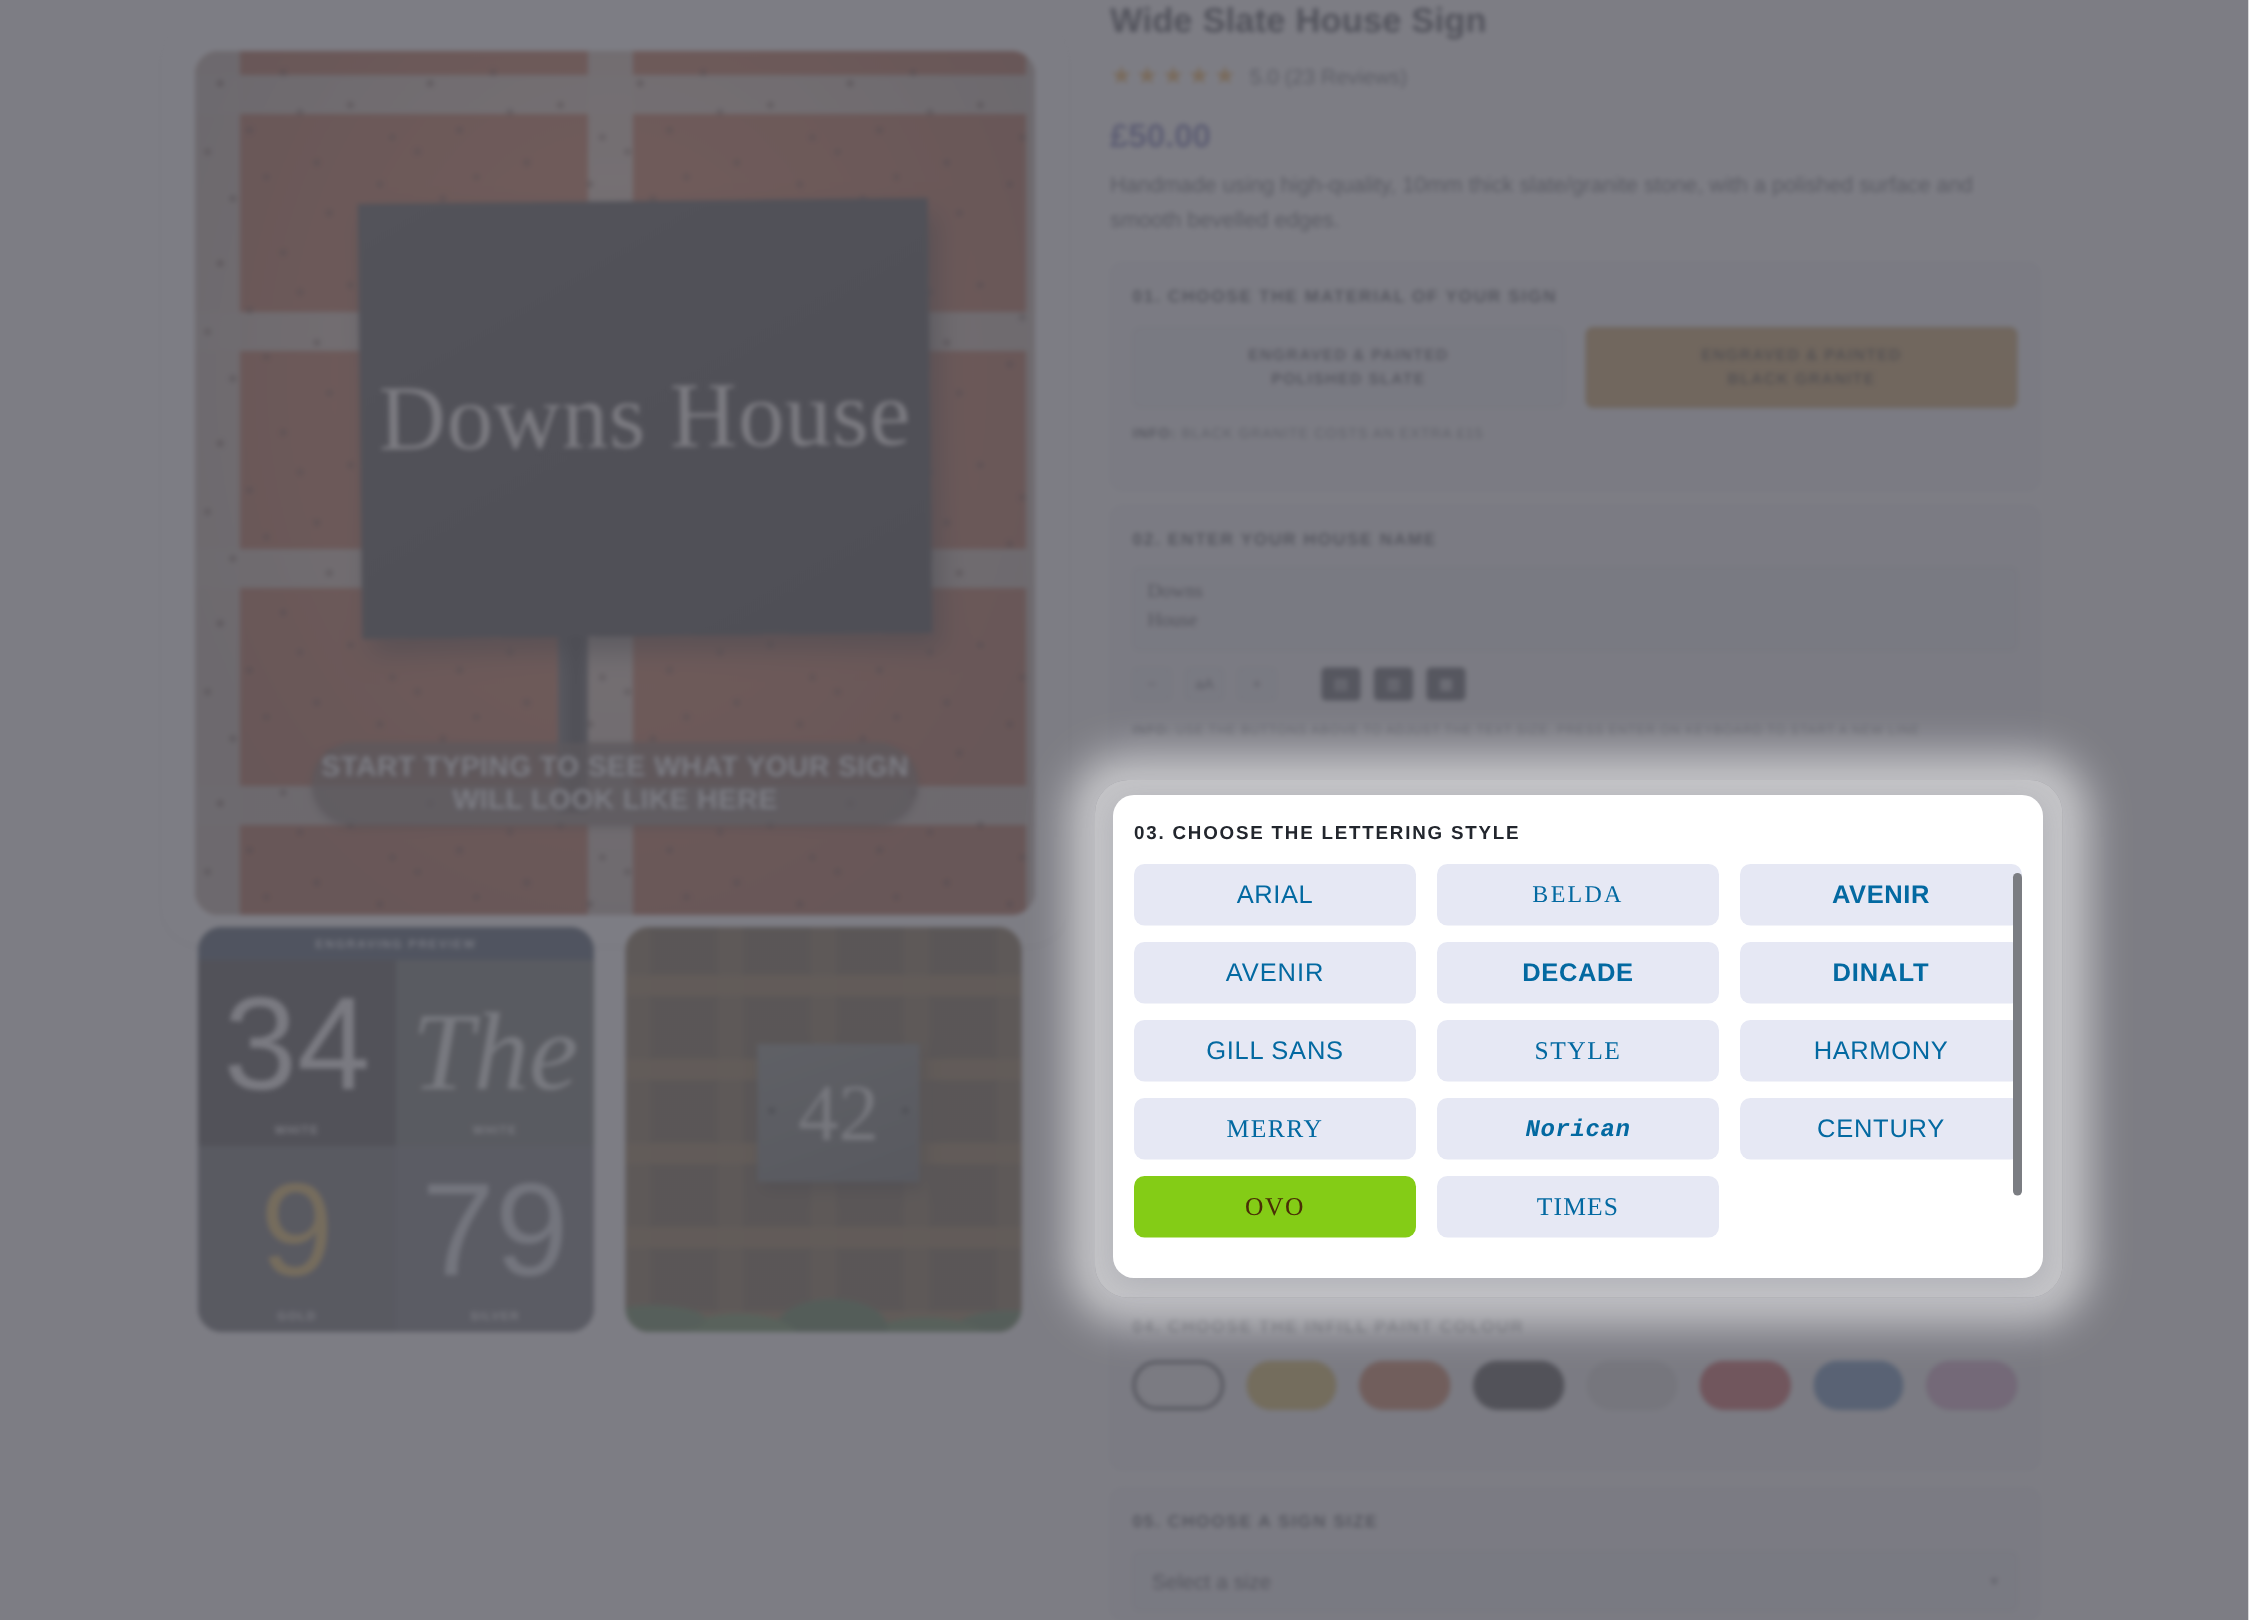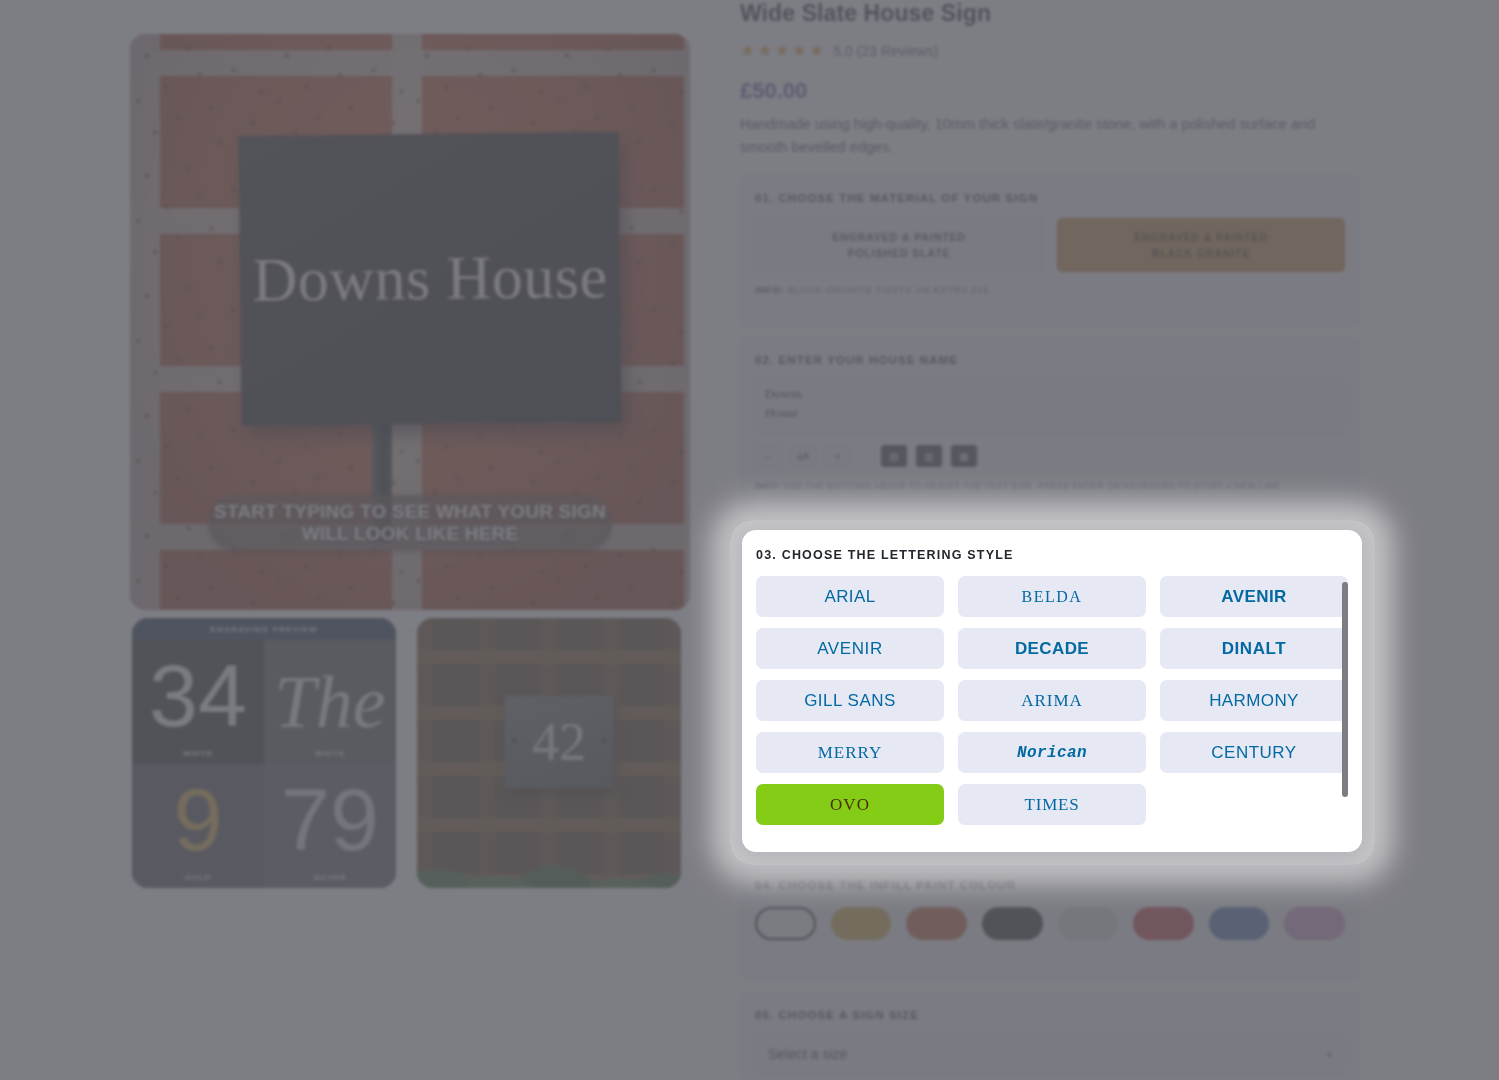--- a/index.html
+++ b/index.html
@@ -537,21 +537,21 @@
 
       <div class="font-scroll">
         <div class="font-grid">
           <div class="font-btn f-arial">ARIAL</div>
           <div class="font-btn f-belda">BELDA</div>
           <div class="font-btn f-avenir">AVENIR</div>
           <div class="font-btn f-century">AVENIR</div>
           <div class="font-btn f-decade">DECADE</div>
           <div class="font-btn f-dinalt">DINALT</div>
           <div class="font-btn f-gill">GILL SANS</div>
-          <div class="font-btn f-glow">ARIMA</div>
+          <div class="font-btn f-glow">STYLE</div>
           <div class="font-btn f-harmony">HARMONY</div>
           <div class="font-btn f-merry">MERRY</div>
           <div class="font-btn f-norican">Norican</div>
           <div class="font-btn f-optima">CENTURY</div>
           <div class="font-btn f-ovo sel">OVO</div>
           <div class="font-btn f-times">TIMES</div>
         </div>
         <div class="font-sb-track">
           <div class="font-sb-thumb"></div>
         </div>

